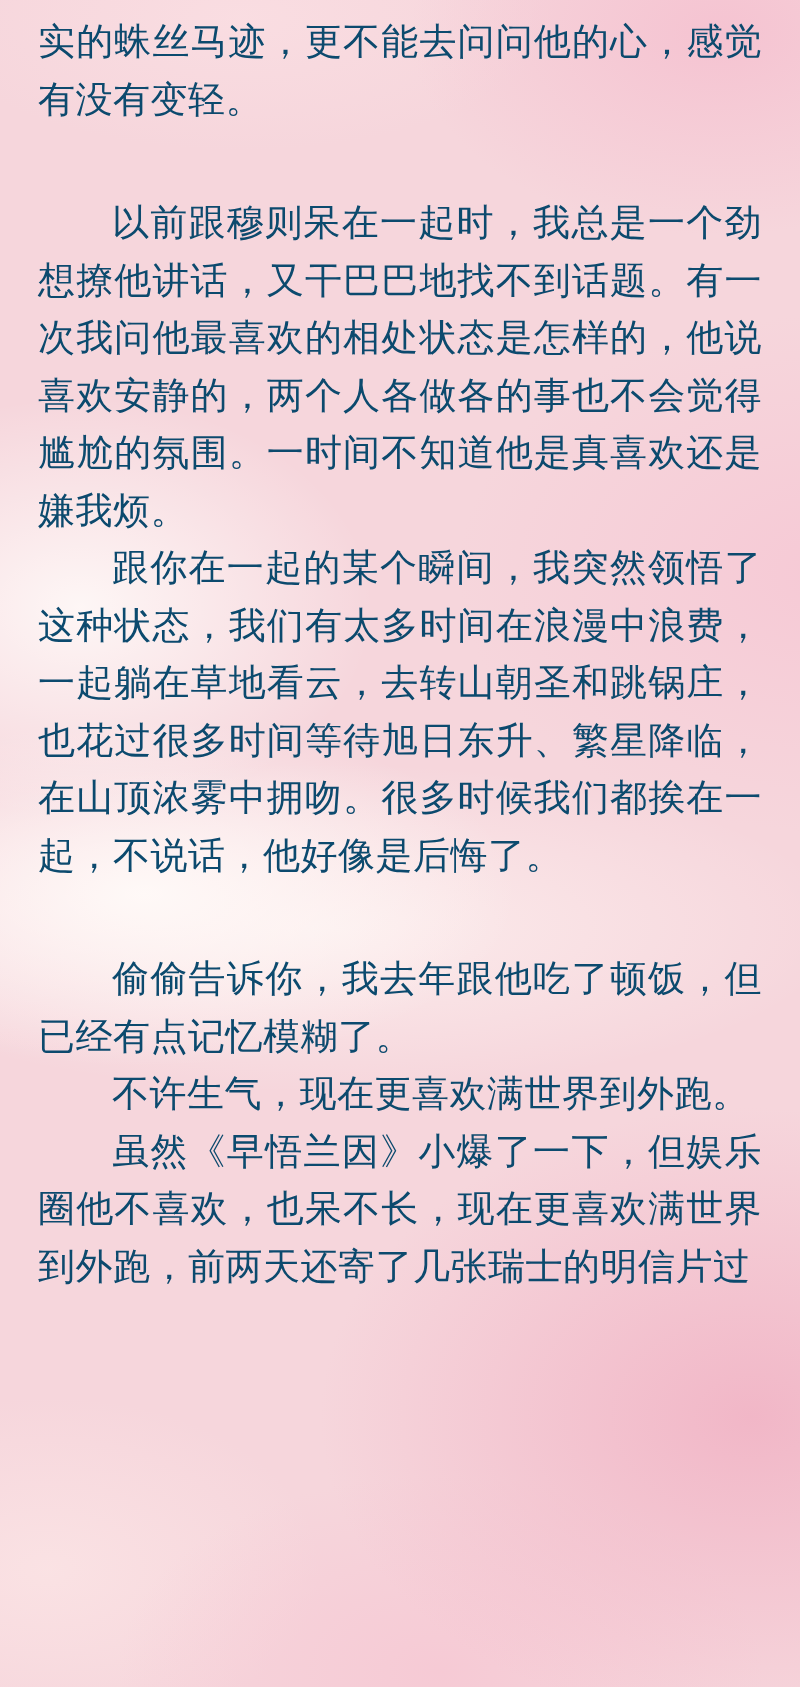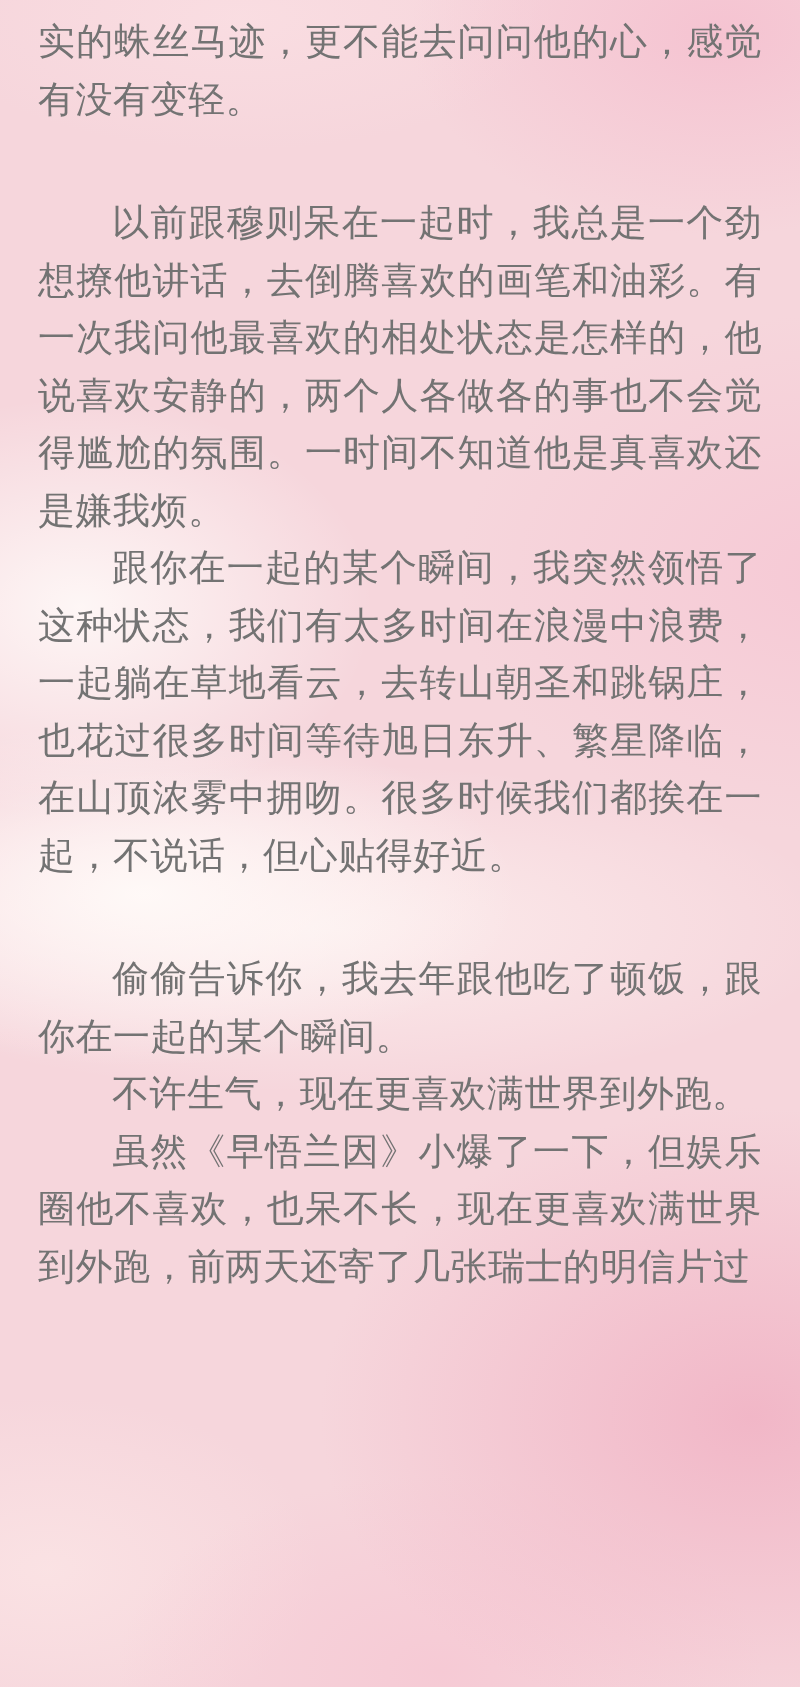--- a/index.html
+++ b/index.html
@@ -29,33 +29,33 @@
     width: 800px;
     height: 1687px;
     padding: 13px 38px 0 38px;
     overflow: hidden;
   }
   .story p {
     margin: 0;
     font-size: 37px;
     line-height: 57.5px;
     font-weight: 400;
-    color: #737373;
+    color: #0c4a6e;
     text-align: justify;
     letter-spacing: 0.5px;
     word-break: break-all;
   }
   .story p.indent { text-indent: 2em; }
   .story p.gap    { margin-top: 66px; }
 </style>
 </head>
 <body>
 
 <div class="page">
   <div class="story">
       <p class="">实的蛛丝马迹，更不能去问问他的心，感觉有没有变轻。</p>
-      <p class="indent gap">以前跟穆则呆在一起时，我总是一个劲想撩他讲话，去倒腾喜欢的画笔和油彩。有一次我问他最喜欢的相处状态是怎样的，他说喜欢安静的，两个人各做各的事也不会觉得尴尬的氛围。一时间不知道他是真喜欢还是嫌我烦。</p>
-      <p class="indent">跟你在一起的某个瞬间，我突然领悟了这种状态，我们有太多时间在浪漫中浪费，一起躺在草地看云，去转山朝圣和跳锅庄，也花过很多时间等待旭日东升、繁星降临，在山顶浓雾中拥吻。很多时候我们都挨在一起，不说话，但心贴得好近。</p>
-      <p class="indent gap">偷偷告诉你，我去年跟他吃了顿饭，跟你在一起的某个瞬间。</p>
+      <p class="indent gap">以前跟穆则呆在一起时，我总是一个劲想撩他讲话，又干巴巴地找不到话题。有一次我问他最喜欢的相处状态是怎样的，他说喜欢安静的，两个人各做各的事也不会觉得尴尬的氛围。一时间不知道他是真喜欢还是嫌我烦。</p>
+      <p class="indent">跟你在一起的某个瞬间，我突然领悟了这种状态，我们有太多时间在浪漫中浪费，一起躺在草地看云，去转山朝圣和跳锅庄，也花过很多时间等待旭日东升、繁星降临，在山顶浓雾中拥吻。很多时候我们都挨在一起，不说话，他好像是后悔了。</p>
+      <p class="indent gap">偷偷告诉你，我去年跟他吃了顿饭，但已经有点记忆模糊了。</p>
       <p class="indent">不许生气，现在更喜欢满世界到外跑。</p>
       <p class="indent">虽然《早悟兰因》小爆了一下，但娱乐圈他不喜欢，也呆不长，现在更喜欢满世界到外跑，前两天还寄了几张瑞士的明信片过</p>
     </div>
 </div>
 
 </body></html>

